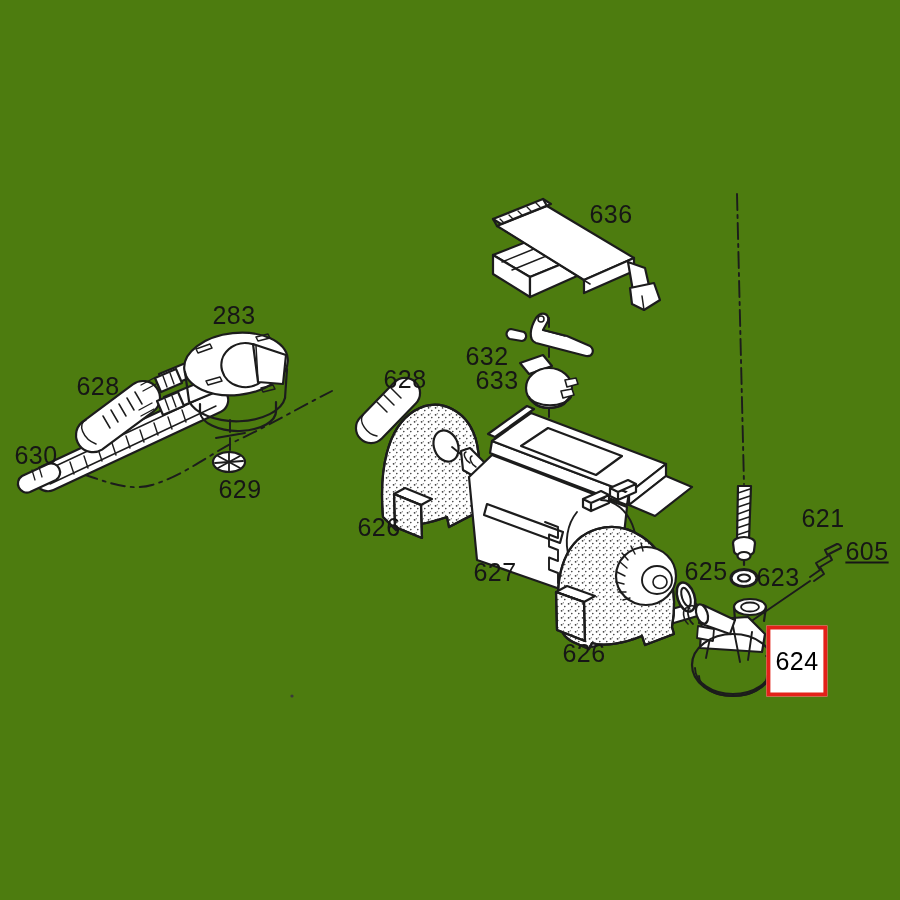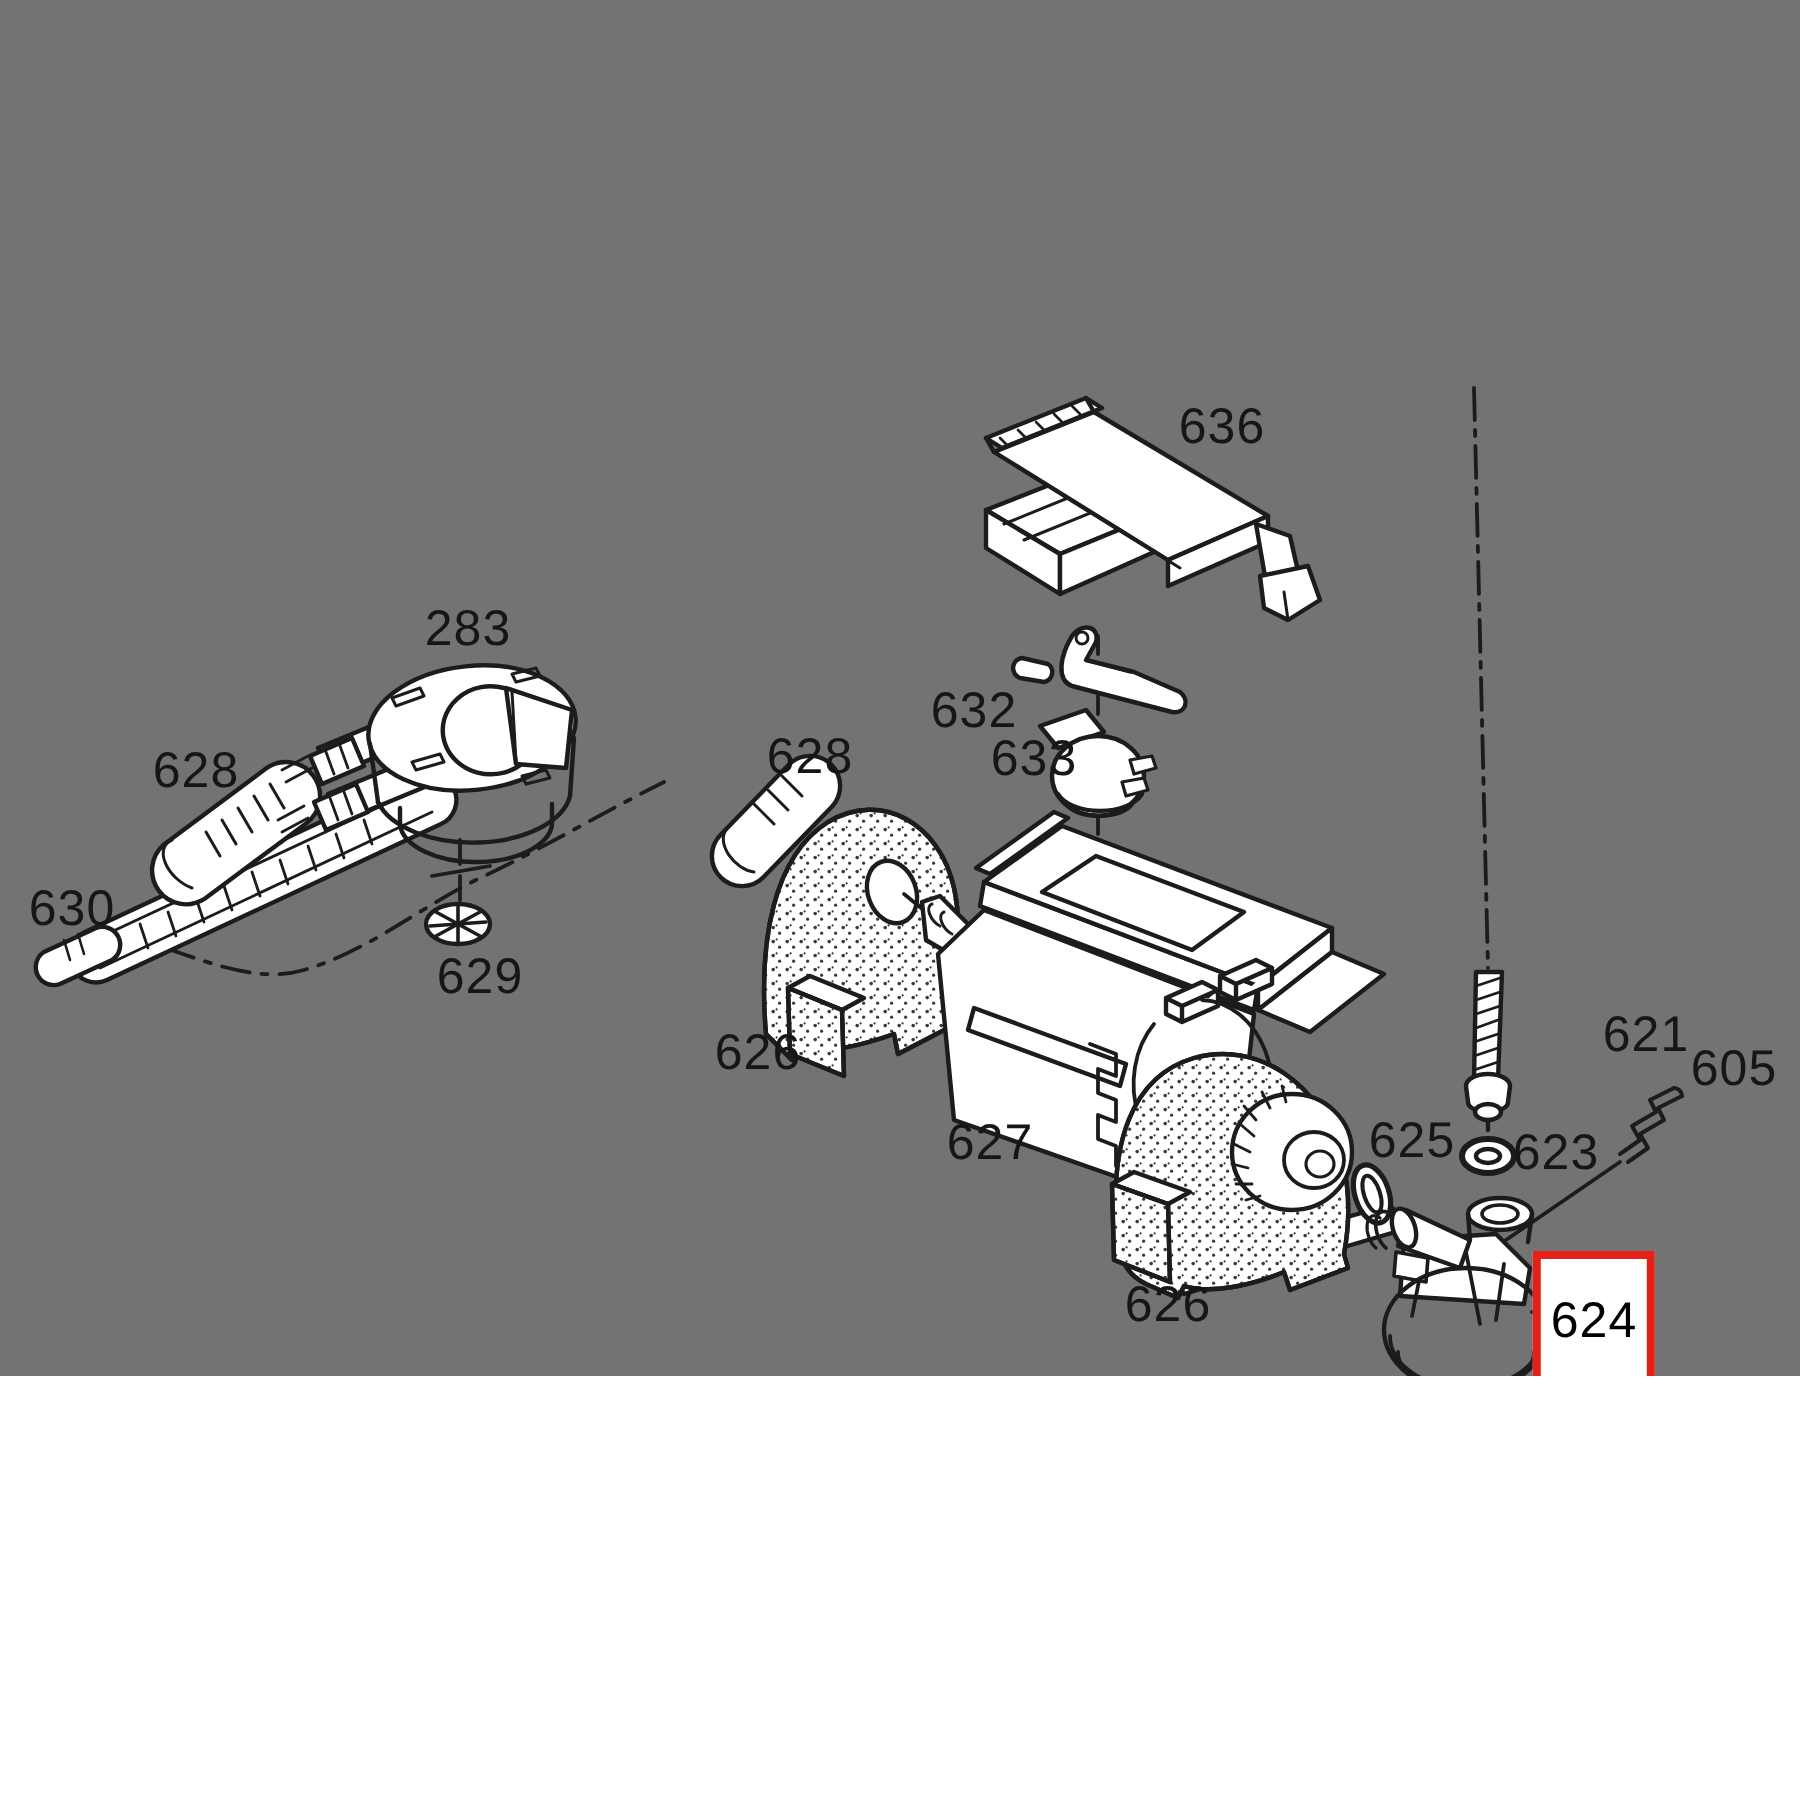--- a/index.html
+++ b/index.html
@@ -1,16 +1,16 @@
 <!DOCTYPE html>
 <html><head>
 <meta charset="utf-8">
 <style>
   html,body{margin:0;padding:0;background:#fff;}
-  #stage{position:relative;width:900px;height:688px;background:#737373;overflow:hidden;
+  #stage{position:relative;width:900px;height:900px;background:#4d7c0f;overflow:hidden;
          font-family:"Liberation Sans", sans-serif;}
   #art{position:absolute;left:0;top:0;width:900px;height:900px;}
   .part-label{position:absolute;transform:translate(-50%,-50%);font-size:25px;
               color:#161616;letter-spacing:.5px;white-space:nowrap;line-height:1;}
   .part-label.hl{border:4px solid #e32119;background:#fff;padding:19px 5px;color:#000;}
 </style>
 </head>
 <body>
 
 <div id="stage">
@@ -277,28 +277,28 @@
       <path d="M 814 581 L 824 574 L 820 567 L 832 560 L 829 554 L 841 548"></path>
       <path d="M 837 544 A 4 4 0 0 1 841 548"></path>
     </g>
 
     <circle cx="292" cy="696" r="1.6" fill="#3a3a3a" stroke="none"></circle>
   </svg>
 
   <div id="labels-layer">
       <div class="part-label" style="left: 611px; top: 214px; border-color: rgb(227, 33, 25);">636</div>
       <div class="part-label" style="left: 487px; top: 336px; border-color: rgb(227, 33, 25); margin-top: 20px;">632</div>
-      <div class="part-label" style="left: 497px; top: 380px; border-color: rgb(227, 33, 25); margin-left: 20px;">633</div>
+      <div class="part-label" style="left: 497px; top: 380px; border-color: rgb(227, 33, 25);">633</div>
       <div class="part-label" style="left: 234px; top: 315px; border-color: rgb(227, 33, 25);">283</div>
       <div class="part-label" style="left: 98px; top: 386px; border-color: rgb(227, 33, 25);">628</div>
       <div class="part-label" style="left: 36px; top: 455px; border-color: rgb(227, 33, 25);">630</div>
       <div class="part-label" style="left: 240px; top: 489px; border-color: rgb(227, 33, 25);">629</div>
       <div class="part-label" style="left: 405px; top: 379px; border-color: rgb(227, 33, 25);">628</div>
       <div class="part-label" style="left: 379px; top: 527px; border-color: rgb(227, 33, 25);">626</div>
       <div class="part-label" style="left: 495px; top: 572px; border-color: rgb(227, 33, 25);">627</div>
       <div class="part-label" style="left: 584px; top: 653px; border-color: rgb(227, 33, 25);">626</div>
       <div class="part-label" style="left: 706px; top: 571px; border-color: rgb(227, 33, 25);">625</div>
       <div class="part-label" style="left: 823px; top: 518px; border-color: rgb(227, 33, 25);">621</div>
       <div class="part-label" style="left: 778px; top: 577px; border-color: rgb(227, 33, 25);">623</div>
-      <div class="part-label" style="left: 867px; top: 535px; border-color: rgb(227, 33, 25);">605</div>
+      <div class="part-label" style="left: 867px; top: 551px; border-color: rgb(227, 33, 25); text-decoration: underline;">605</div>
       <div class="part-label hl" style="left: 797px; top: 661px; border-color: rgb(227, 33, 25);">624</div>
     </div>
 </div>
 
 </body></html>

